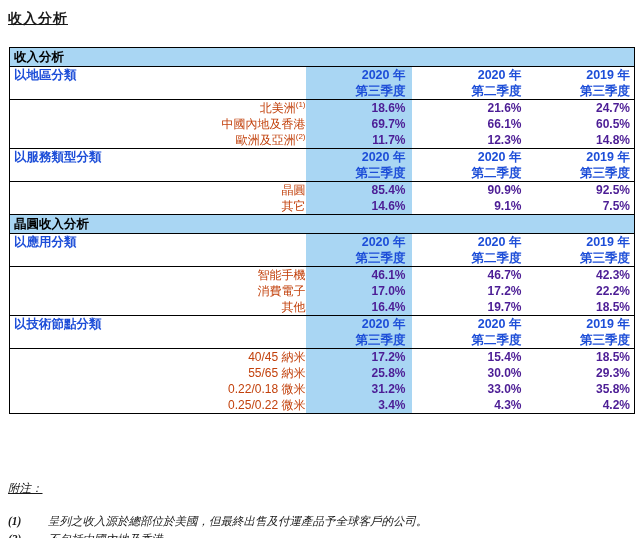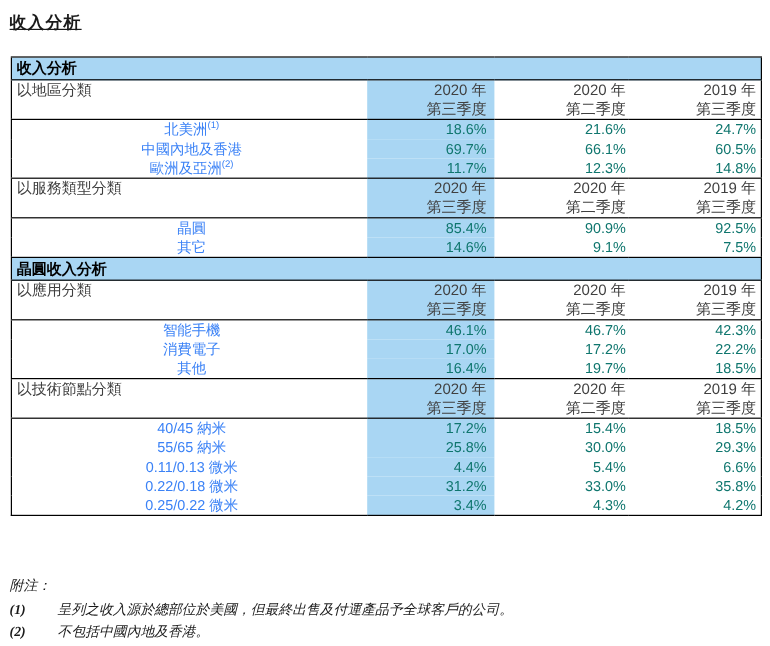--- a/index.html
+++ b/index.html
@@ -39,44 +39,44 @@
     font-weight: bold;
     font-size: 12.5px;
     color: #000000;
     height: 17px;
     padding: 0 0 1px 4px;
     border-top: 1px solid #000000;
     border-bottom: 1px solid #000000;
     line-height: 16px;
   }
   tr.hdr th {
-    font-weight: normal;
-    color: #404040;
+    font-weight: bold;
+    color: #1d4ed8;
     vertical-align: top;
     height: 32px;
     line-height: 16px;
     padding: 0;
     border-bottom: 1px solid #000000;
     border-top: 1px solid #000000;
     font-size: 12.5px;
   }
   tr.hdr th.lbl { text-align: left; padding-left: 4px; }
   tr.hdr th.num { text-align: right; }
   tr.hdr th.num.p1 { padding-right: 6px; }
   tr.hdr th.num.p2 { padding-right: 2px; }
   tr.hdr th.num.p3 { padding-right: 4px; }
 
   tr.data td {
     height: 16px;
     line-height: 16px;
     padding: 0;
     vertical-align: middle;
   }
-  tr.data td.lbl { text-align: center; padding-left: 4px; color: #3b82f6; }
-  tr.data td.num { text-align: right; color: #0f766e; }
+  tr.data td.lbl { text-align: right; padding-left: 4px; color: #c2410c; }
+  tr.data td.num { text-align: right; color: #4c1d95; font-weight: bold; }
   tr.data td.num.p1 { padding-right: 6px; }
   tr.data td.num.p2 { padding-right: 2px; }
   tr.data td.num.p3 { padding-right: 4px; }
 
   .hl { background: #a9d6f3; }
 
   sup {
     font-size: 8px;
     line-height: 0;
     vertical-align: super;
@@ -84,21 +84,21 @@
 
   .notes {
     position: absolute;
     left: 8px; top: 481px;
     width: 600px;
     font-family: "Liberation Serif", serif;
     font-style: italic;
     font-size: 11.5px;
     color: #1a1a1a;
   }
-  .notes .nh { margin-bottom: 6px; }
+  .notes .nh { margin-bottom: 18px; text-decoration: underline; }
   .note-item { display: flex; margin-bottom: 4px; line-height: 14px; }
   .note-num { width: 40px; flex: 0 0 40px; font-weight: bold; }
   .note-text { flex: 1; }
 </style>
 </head>
 <body>
 
 <div class="page-title">收入分析</div>
 
 <table class="rev">
@@ -201,26 +201,20 @@
       <td class="lbl"><span>40/45 納米</span></td>
       <td class="num p1 hl">17.2%</td>
       <td class="num p2">15.4%</td>
       <td class="num p3">18.5%</td>
     </tr>
     <tr class="data">
       <td class="lbl"><span>55/65 納米</span></td>
       <td class="num p1 hl">25.8%</td>
       <td class="num p2">30.0%</td>
       <td class="num p3">29.3%</td>
-    </tr>
-    <tr class="data">
-      <td class="lbl"><span>0.11/0.13 微米</span></td>
-      <td class="num p1 hl">4.4%</td>
-      <td class="num p2">5.4%</td>
-      <td class="num p3">6.6%</td>
     </tr>
     <tr class="data">
       <td class="lbl"><span>0.22/0.18 微米</span></td>
       <td class="num p1 hl">31.2%</td>
       <td class="num p2">33.0%</td>
       <td class="num p3">35.8%</td>
     </tr>
     <tr class="data">
       <td class="lbl"><span>0.25/0.22 微米</span></td>
       <td class="num p1 hl">3.4%</td>

